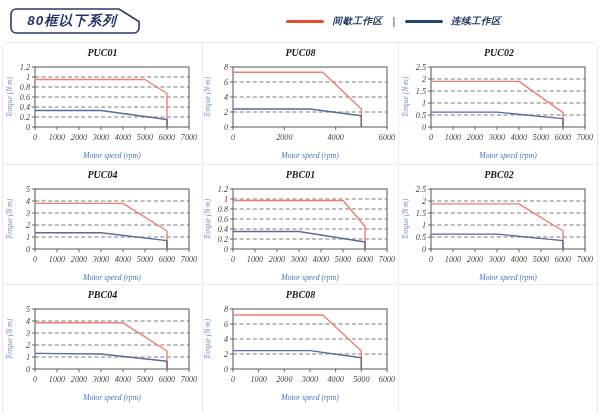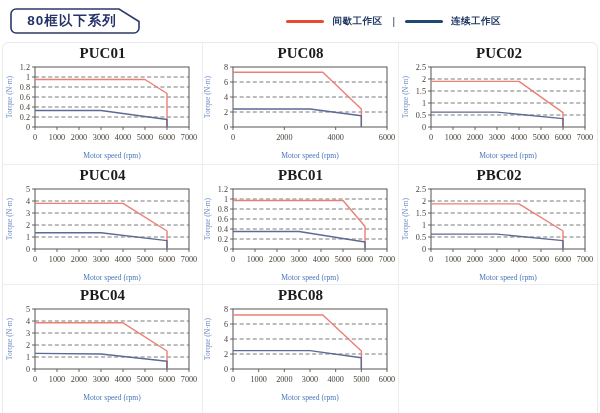--- a/index.html
+++ b/index.html
@@ -1,38 +1,38 @@
 <!DOCTYPE html>
 <html><head>
 <meta charset="utf-8">
 <style>
   html,body{margin:0;padding:0;background:#ffffff;}
   body{width:600px;height:413px;font-family:"Liberation Sans",sans-serif;overflow:hidden;}
-  .page{width:515px;height:413px;position:relative;background:#fff;}
+  .page{width:515px;height:413px;position:relative;background:#fff;font-style:italic;}
 
   
   .header{height:42px;display:flex;align-items:center;justify-content:space-between;padding:0 8px;box-sizing:border-box;}
   .badge{position:relative;width:130px;height:26px;margin-left:2px;}
   .badge svg{position:absolute;left:0;top:0;}
   .badge-text{position:absolute;left:0;top:0;width:124px;height:26px;display:flex;align-items:center;justify-content:center;
     font-size:13.5px;font-weight:bold;color:#25336b;letter-spacing:1px;}
   .legend{display:flex;align-items:center;gap:8px;margin-right:6px;text-align:center;}
   .legend-line{display:inline-block;width:38px;height:3px;border-radius:2px;}
   .legend-label{font-size:9.5px;font-weight:bold;color:#1f3864;letter-spacing:0.5px;}
   .legend-sep{font-size:10px;color:#1f3864;margin:0 2px;}
 
   
   .grid{margin:0 2px;width:596px;box-sizing:border-box;display:grid;
     grid-template-columns:200px 196px 200px;grid-template-rows:122px 120px 129px;
     border:1px solid #e9e9e9;border-radius:6px 6px 2px 2px;}
   .cell{border-right:1px solid #ededed;border-bottom:1px solid #ededed;box-sizing:border-box;
     display:flex;flex-direction:column;align-items:center;overflow:hidden;}
   .cell:nth-child(3n){border-right:none;}
   .cell:nth-child(n+7){border-bottom:none;}
-  .chart-title{font-family:"Liberation Serif",serif;font-weight:bold;font-size:15px;color:#1b1b1b;
+  .chart-title{font-family:"Liberation Serif",serif;font-weight:bold;font-size:10px;color:#1b1b1b;
     margin-top:2px;line-height:16px;text-align:center;}
   svg.chart{display:block;}
 
   
   .plot-border{fill:none;stroke:#555;stroke-width:1;}
   .gridline{stroke:#6b6b6b;stroke-width:0.9;stroke-dasharray:4 2.6;}
   .tick{stroke:#555;stroke-width:0.9;}
   .tick-label{font-family:"Liberation Serif",serif;font-size:8.2px;fill:#49433a;}
   .axis-label{font-family:"Liberation Serif",serif;font-size:7.6px;fill:#4a75ba;}
   .y-label{fill:#7590c8;}

